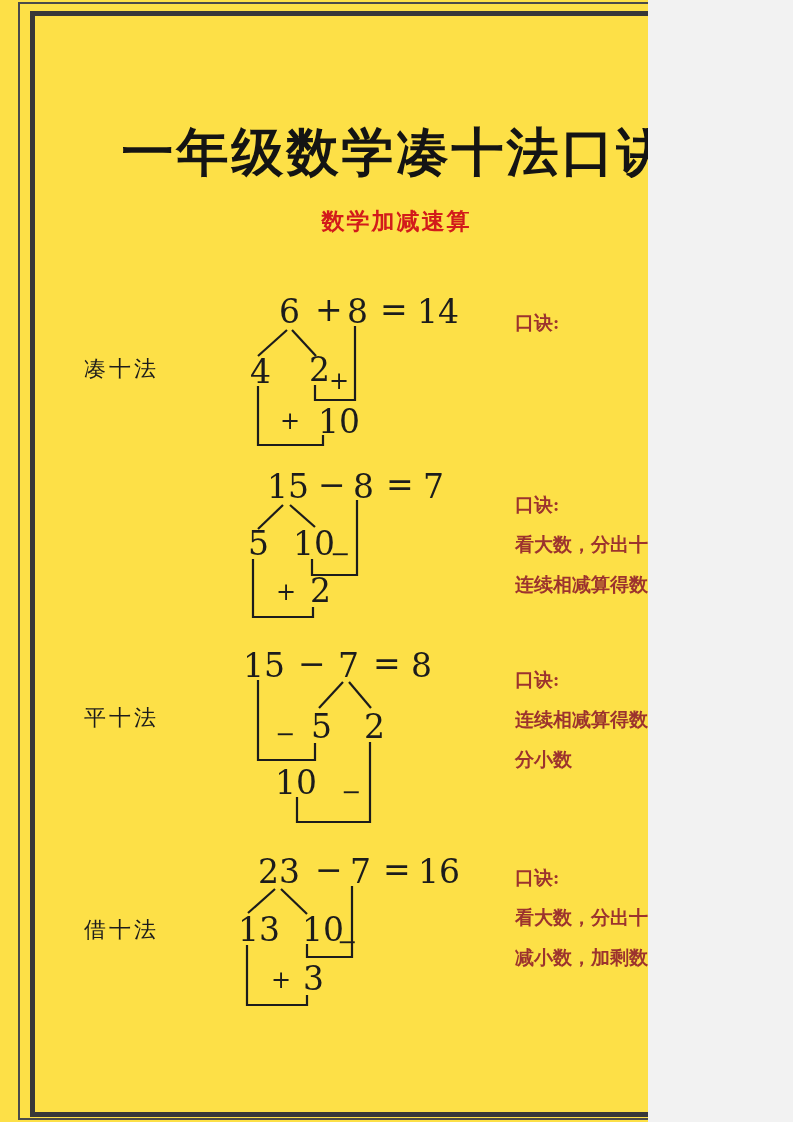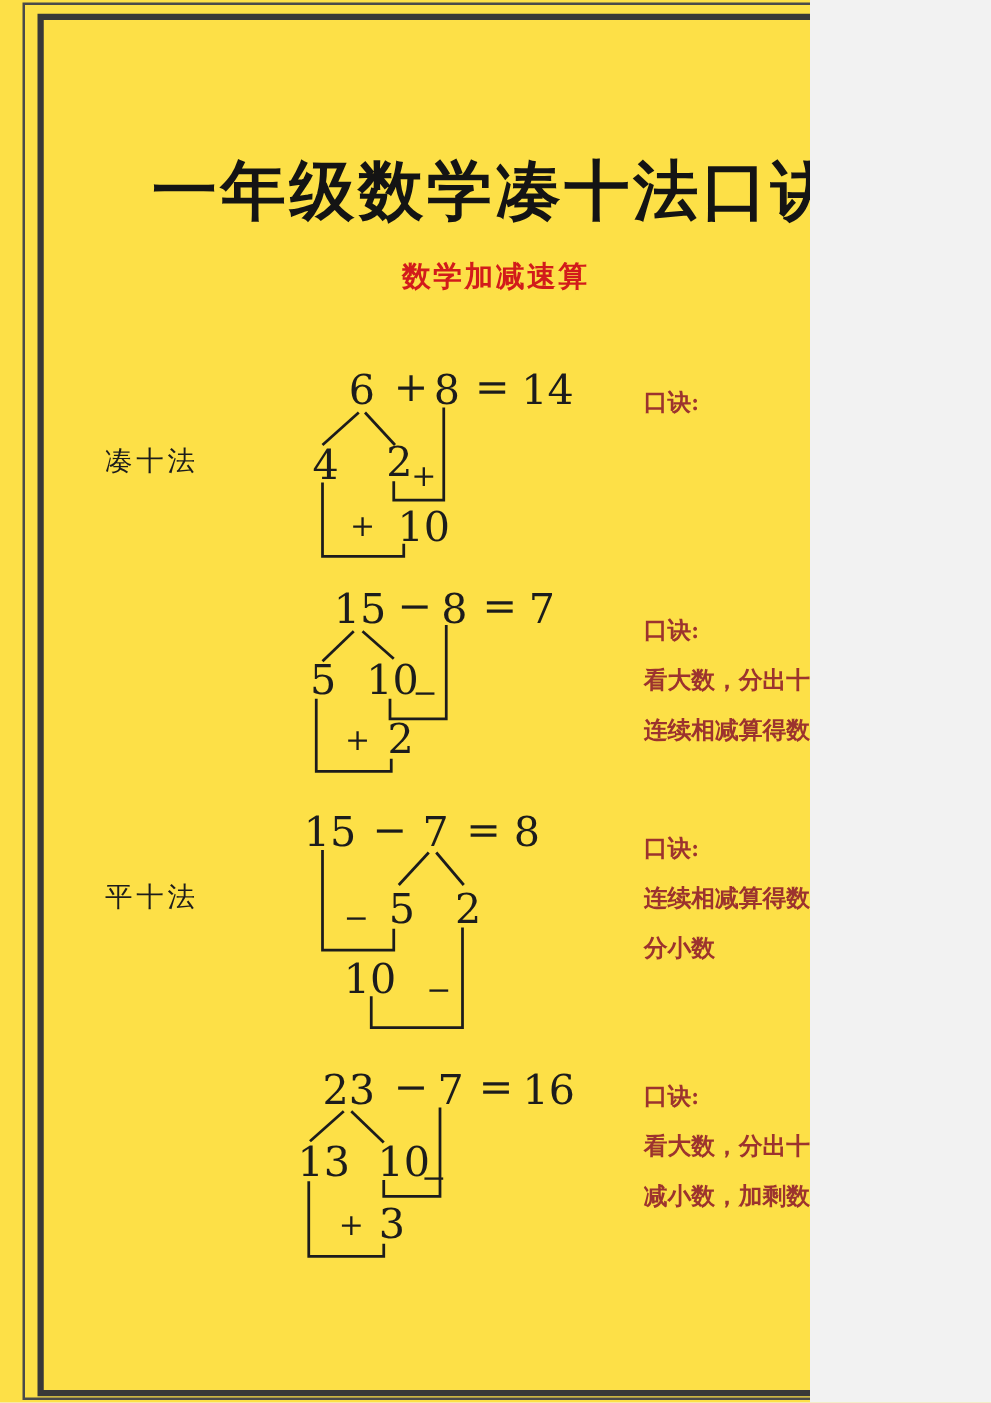--- a/index.html
+++ b/index.html
@@ -129,20 +129,21 @@
     <text x="116" y="152" class="small-op">−</text>
     <polyline points="72,149 72,174 145,174 145,94"></polyline>
   </svg>
 
   <div class="koujue" style="top:660px;">
     <div>口诀:</div>
     <div>连续相减算得数</div>
     <div>分小数</div>
   </div>
 
+  <div class="method-label" style="top:915px;">借十法</div>
 
   <svg class="diagram" style="left:225px;top:853px;" width="250" height="170" viewBox="0 0 250 170">
     <text x="33" y="30">23</text>
     <text x="90" y="28">−</text>
     <text x="125" y="30">7</text>
     <text x="158" y="28">=</text>
     <text x="193" y="30">16</text>
     <line x1="50" y1="36" x2="23" y2="60"></line>
     <line x1="56" y1="36" x2="82" y2="61"></line>
     <text x="13" y="88">13</text>

